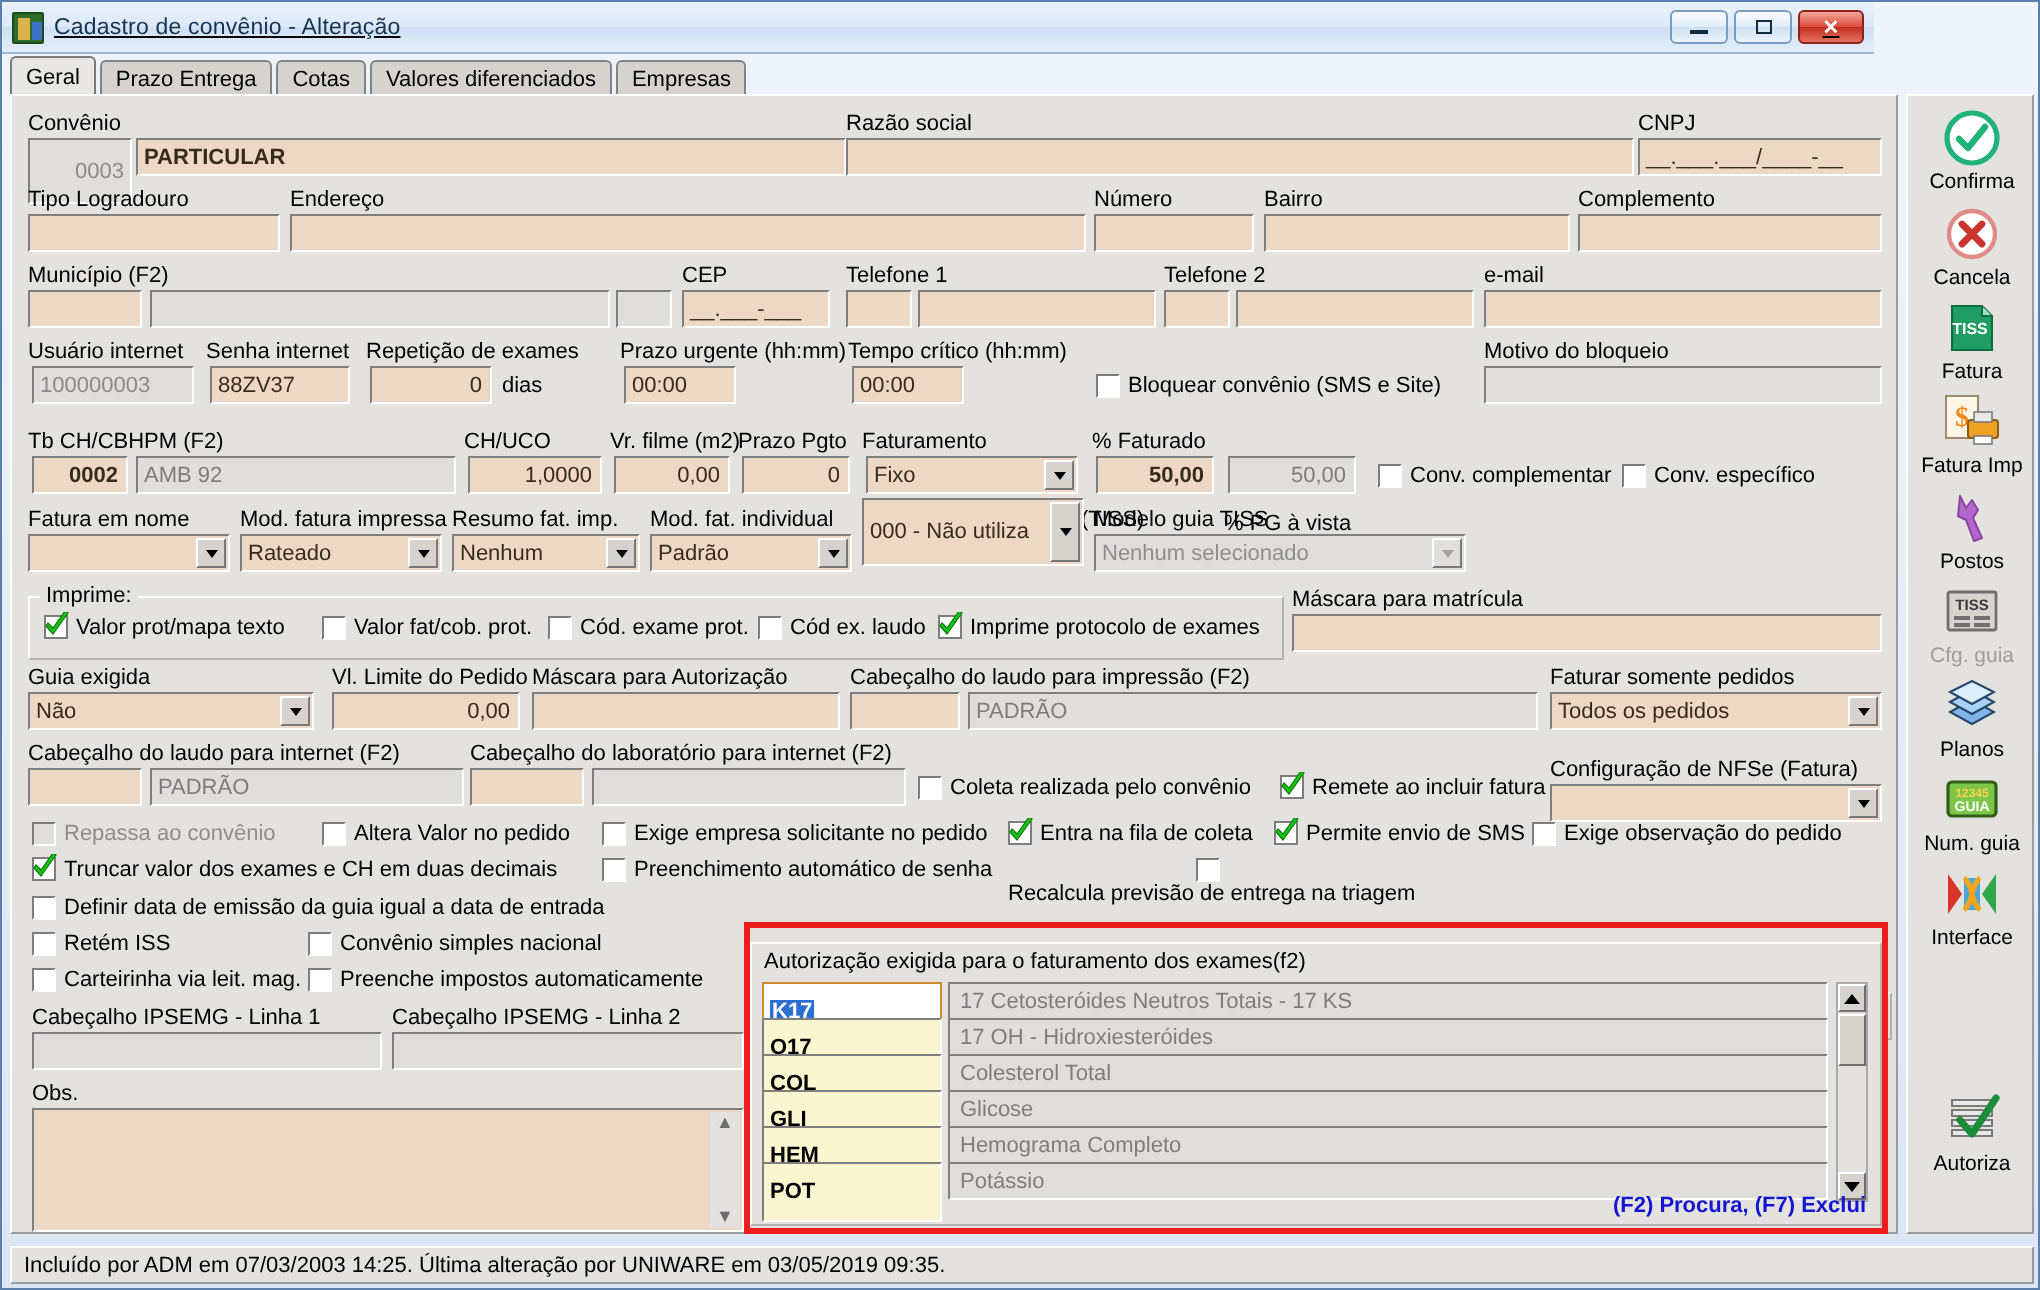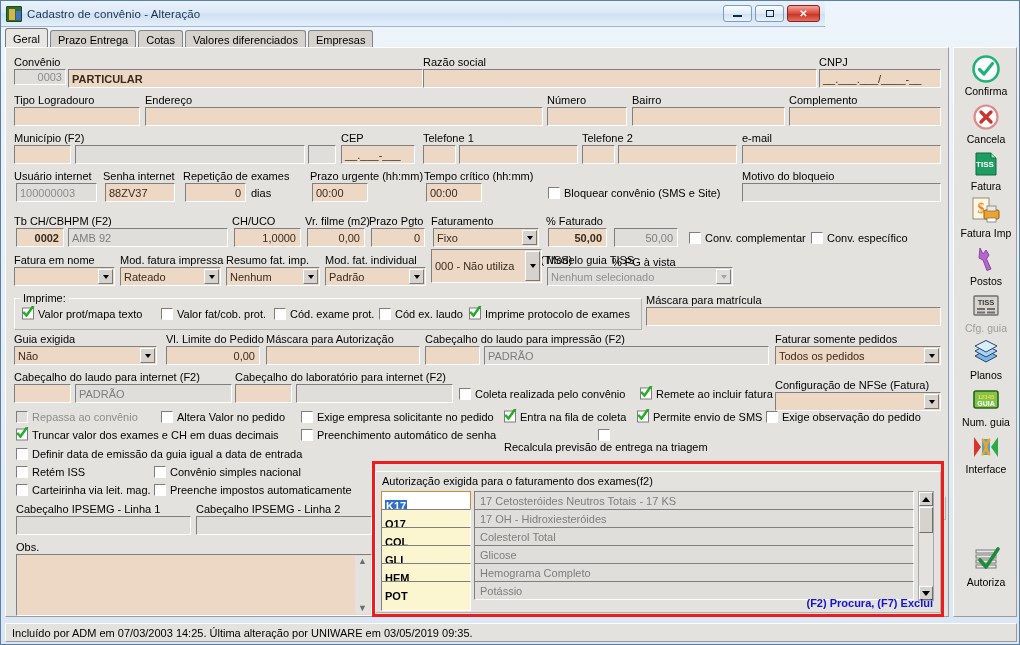--- a/index.html
+++ b/index.html
@@ -13,24 +13,24 @@
   #app {
     position: relative;
     width: 1020px;
     height: 645px;
     overflow: hidden;
     background: linear-gradient(#eef4fb, #dbe6f4);
     border: 1px solid #5a7fa8;
   }
   
   #titlebar {
-    position: absolute; left: 0; top: 0; width: 824px; height: 26px;
+    position: absolute; left: 0; top: 0; width: 936px; height: 26px;
     background: linear-gradient(#eaf2fb 0%, #dce9f7 48%, #cfe0f3 52%, #e4eefa 100%);
     border-bottom: 1px solid #9fb8d4;
-    display: flex; align-items: center;
+    display: flex; align-items: center; text-decoration: underline;
   }
   #app-icon {
     width: 16px; height: 16px; margin-left: 5px; margin-right: 5px;
     position: relative; flex: 0 0 auto;
     background: #2d6e2d; border: 1px solid #1b4a1b; border-radius: 1px;
     overflow: hidden;
   }
   #app-icon::before {
     content: ""; position: absolute; left: 2px; top: 2px; width: 6px; height: 11px;
     background: #d8b24a;
@@ -257,21 +257,21 @@
         <span>Valores diferenciados</span>
       </div>
     <div class="tab">
         <span>Empresas</span>
       </div>
   </div>
 
   <div id="form-panel">
 
     <div class="lbl" style="left:8px;top:8px;">Convênio</div>
-    <div class="fld ro" style="left:8px;top:21px;width:52px;height:16px;justify-content:flex-end;">0003</div>
+    <div class="fld ro" style="left:8px;top:21px;width:52px;height:33px;justify-content:flex-end;">0003</div>
     <div class="fld" style="left:62px;top:21px;width:355px;height:19px;font-weight:bold;">PARTICULAR</div>
 
     <div class="lbl" style="left:417px;top:8px;">Razão social</div>
     <div class="fld" style="left:417px;top:21px;width:394px;height:19px;"></div>
 
     <div class="lbl" style="left:813px;top:8px;">CNPJ</div>
     <div class="fld" style="left:813px;top:21px;width:122px;height:19px;">__.___.___/____-__</div>
 
     <div class="lbl" style="left:8px;top:46px;">Tipo Logradouro</div>
     <div class="fld" style="left:8px;top:59px;width:126px;height:19px;"></div>

